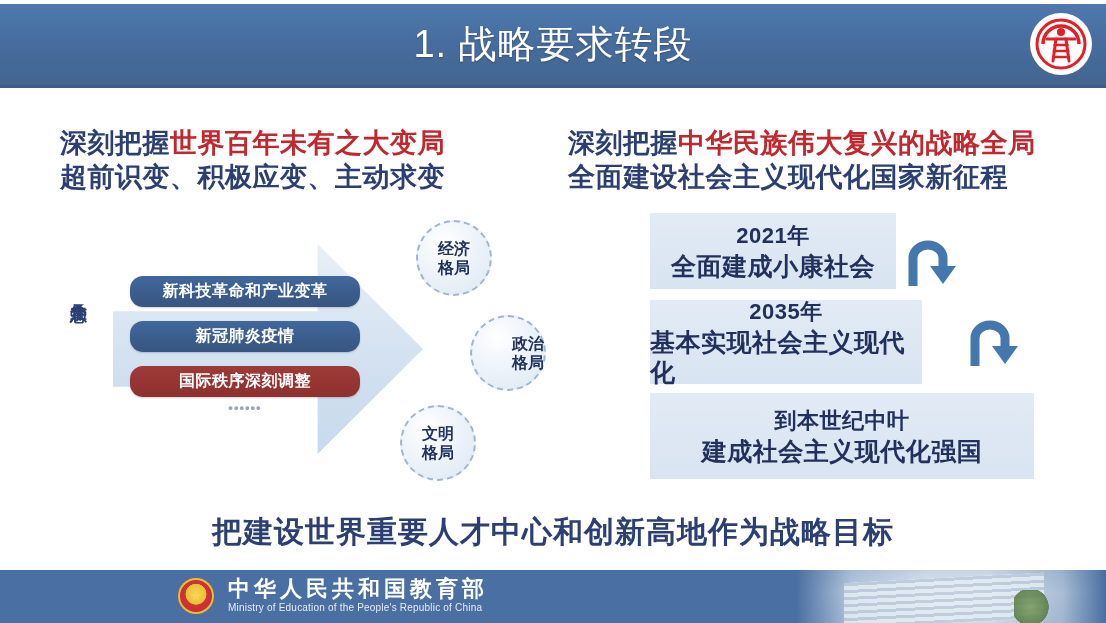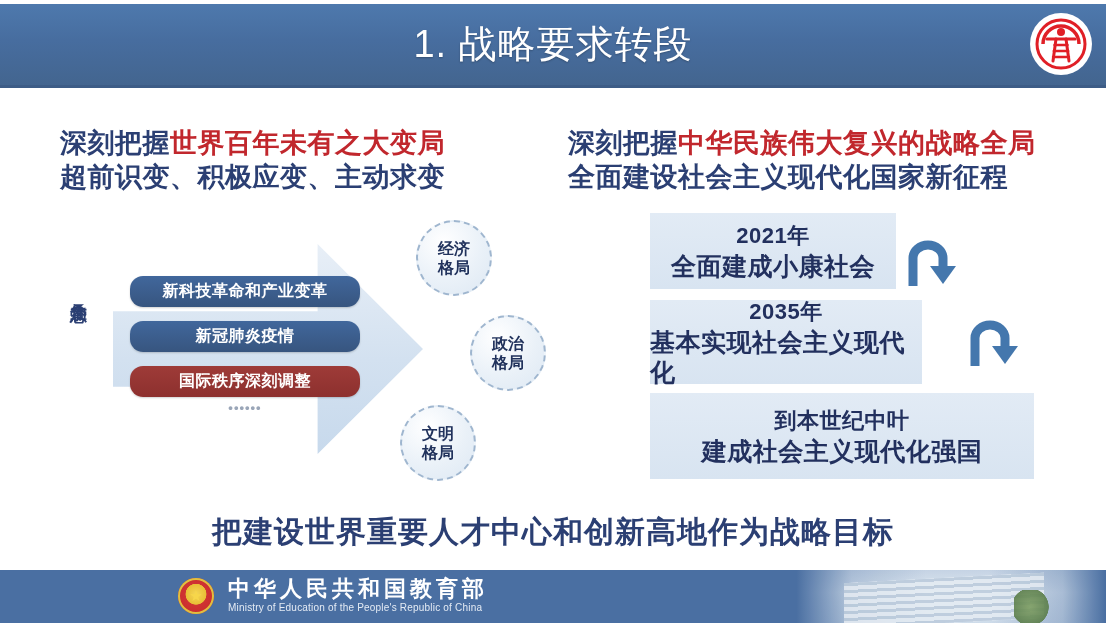--- a/index.html
+++ b/index.html
@@ -70,21 +70,21 @@
   }
 
   .circle{
     position:absolute;width:72px;height:72px;border-radius:50%;
     border:2px dashed #9fb6cf;
     background:radial-gradient(circle at 35% 28%,#ffffff 0%,#eaf1f8 55%,#dde8f3 100%);
     display:flex;flex-direction:column;align-items:center;justify-content:center;
     color:#21325c;font-size:16px;font-weight:bold;line-height:19px;font-family:Liberation Serif, serif;
   }
   .c1{left:356px;top:2px;}
-  .c2{left:410px;top:97px;}
+  .c2{left:410px;top:97px;align-items:flex-end;}
   .c3{left:340px;top:187px;}
 
   
   .right-panel{position:absolute;left:568px;top:205px;width:510px;height:280px;}
   .stepbox{
     position:absolute;left:82px;
     background:linear-gradient(180deg,#e2ebf5 0%,#d8e4f1 100%);
     display:flex;flex-direction:column;align-items:center;justify-content:center;
     color:#22305e;font-weight:bold;letter-spacing:.5px;
   }

